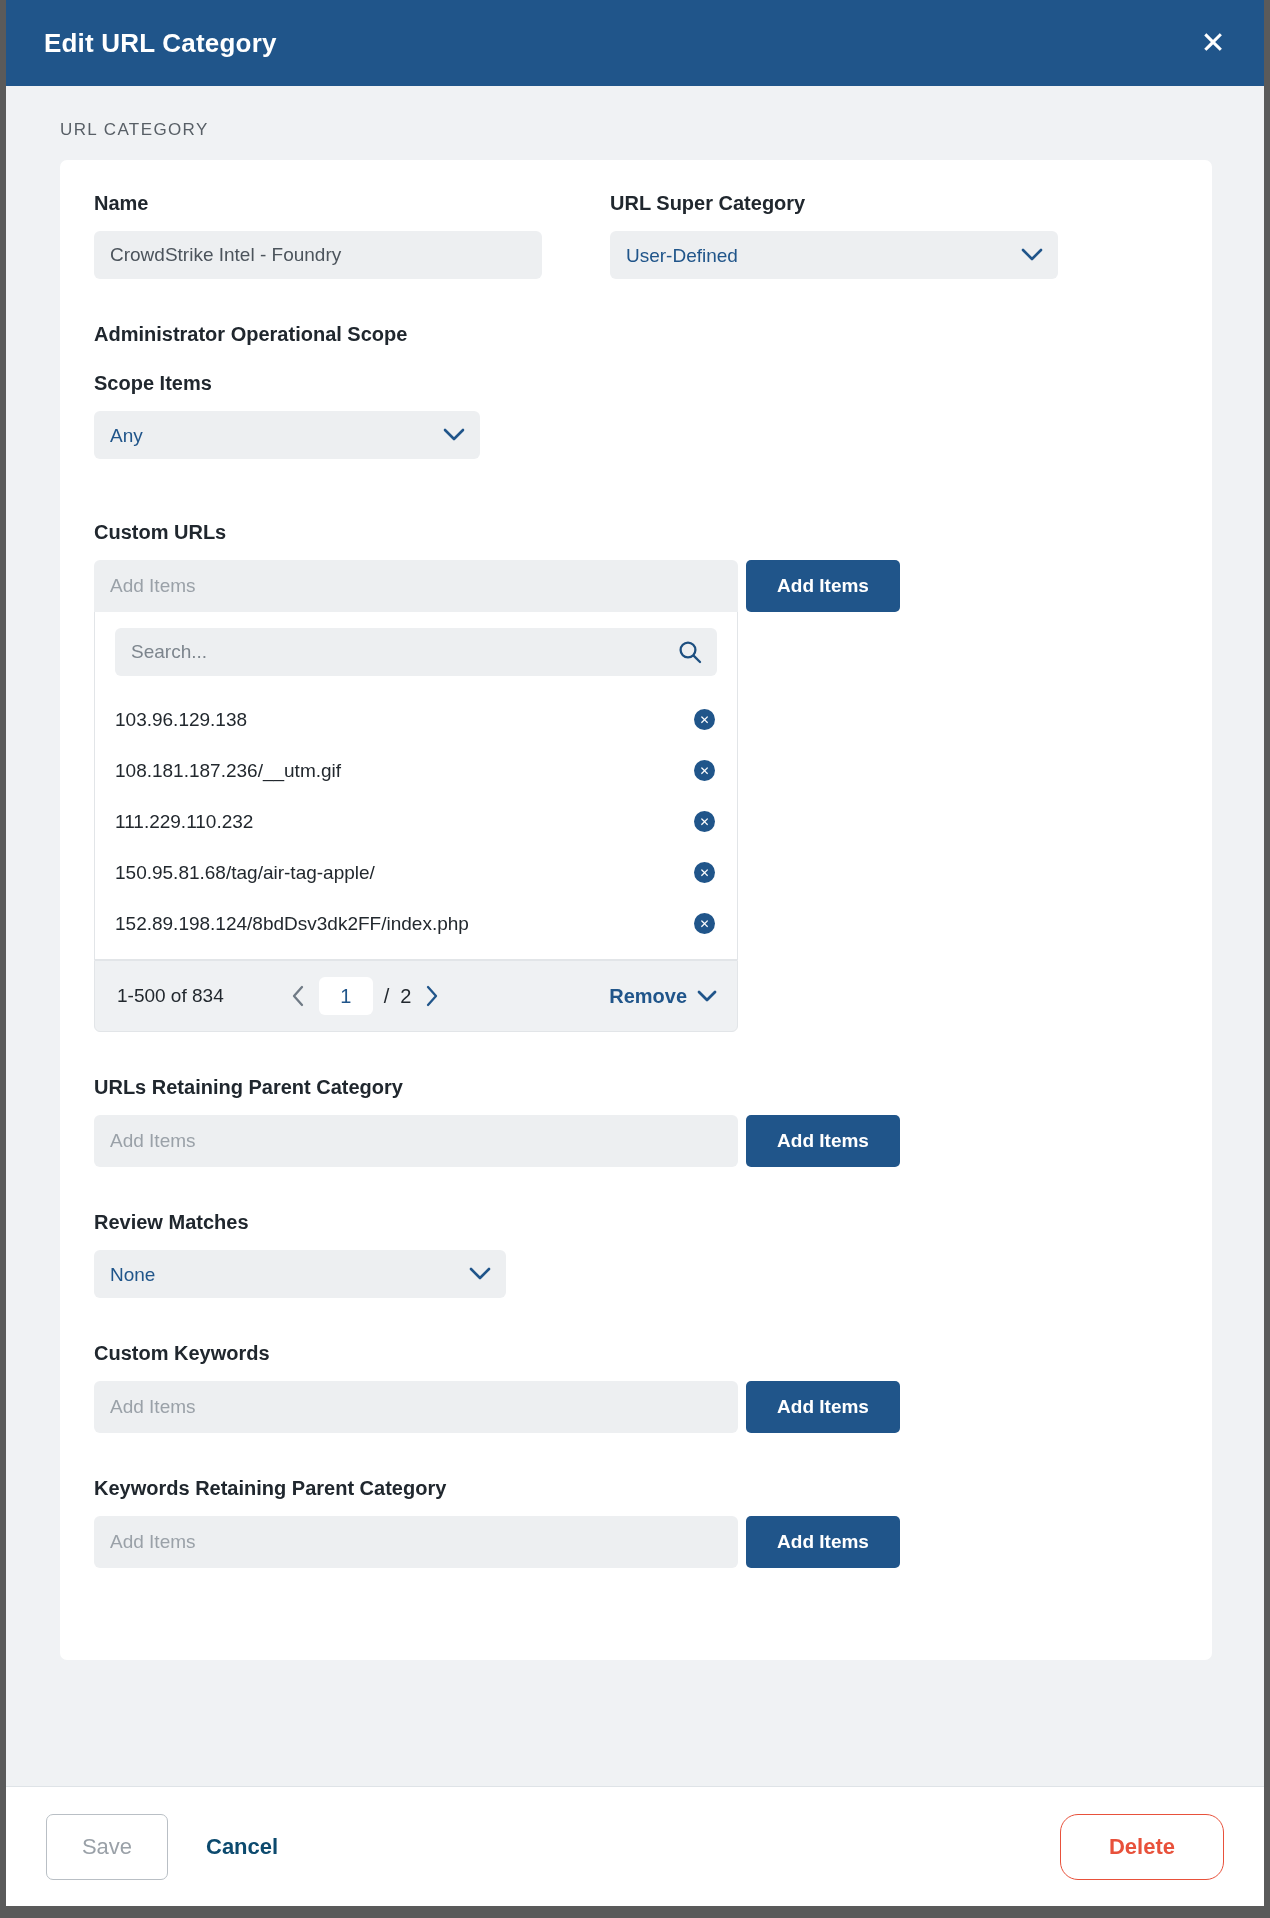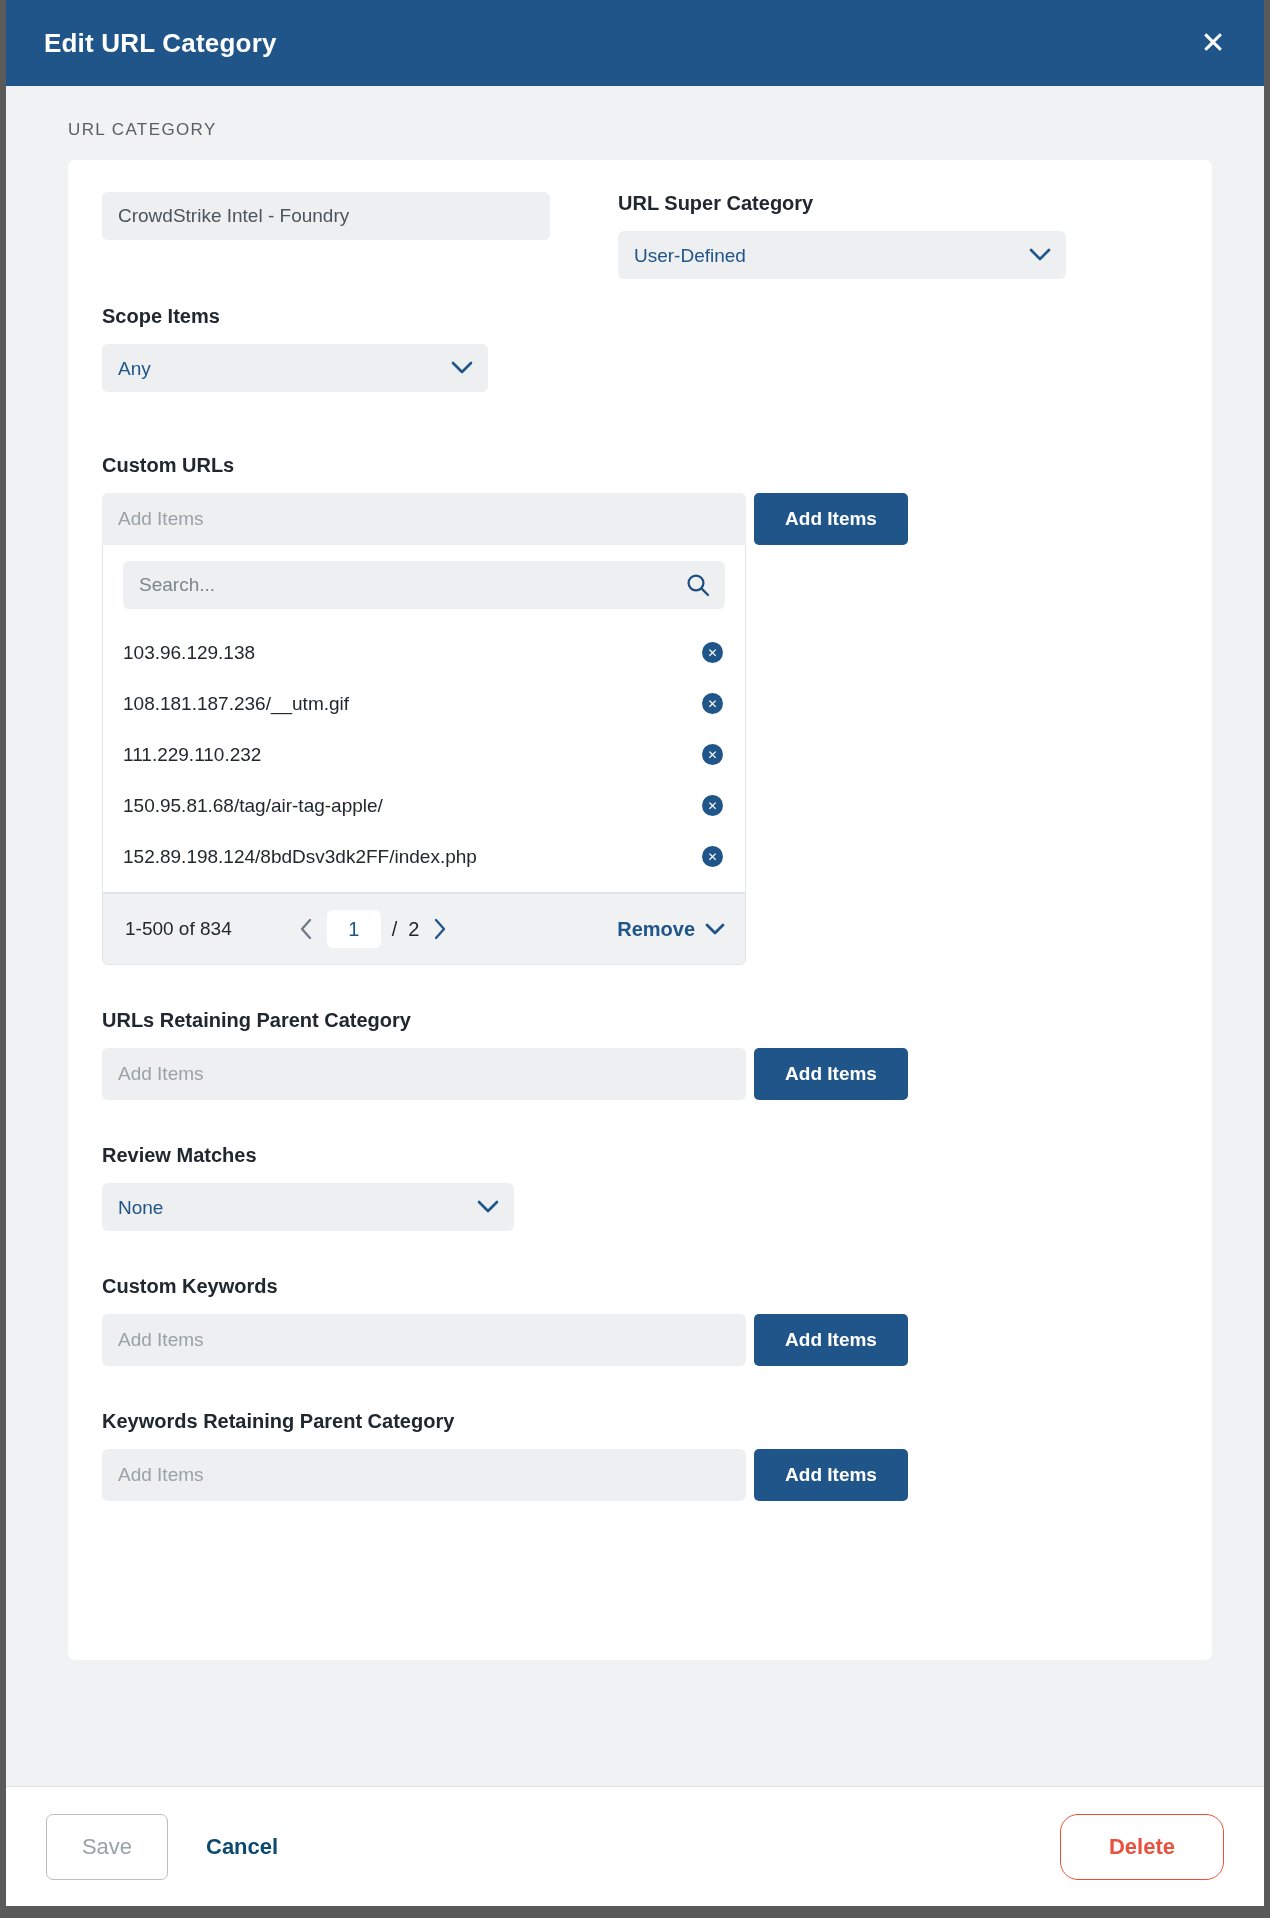--- a/index.html
+++ b/index.html
@@ -48,21 +48,21 @@
     background: none; border: none;
     font-family: "Liberation Sans", sans-serif;
   }
 
   
   .body {
     flex: 1 1 auto;
     background: #f0f2f4;
     position: relative;
     overflow: hidden;
-    padding: 0 0 0 16px;
+    padding: 0 0 0 8px;
   }
 
   .section-label {
     font-size: 17px;
     letter-spacing: 1.4px;
     color: #585f66;
     padding: 34px 0 20px 46px;
     text-transform: uppercase;
   }
 
@@ -331,37 +331,39 @@
   </div>
 
   <div class="body">
 
     <div class="section-label">URL CATEGORY</div>
 
     <div class="card">
 
       <div class="row2">
         <div class="col">
+          <label class="fld">Name</label>
           <input class="input-grey" type="text" value="CrowdStrike Intel - Foundry" style="">
         </div>
         <div class="col">
           <label class="fld">URL Super Category</label>
           <div class="select-wrap">
             <select class="select-grey">
               <option>User-Defined</option>
             </select>
             <span class="chev">
               <svg width="22" height="14" viewBox="0 0 22 14">
                   <path d="M2 2 L11 11 L20 2" stroke="#20558a" stroke-width="2.6" fill="none" stroke-linecap="round" stroke-linejoin="round"></path>
                 </svg>
             </span>
           </div>
         </div>
       </div>
 
+      <div class="sub-title">Administrator Operational Scope</div>
 
       <div style="height:26px"></div>
 
       <label class="fld">Scope Items</label>
       <div class="select-wrap scope-wrap">
         <select class="select-grey">
           <option>Any</option>
         </select>
         <span class="chev">
           <svg width="22" height="14" viewBox="0 0 22 14">

